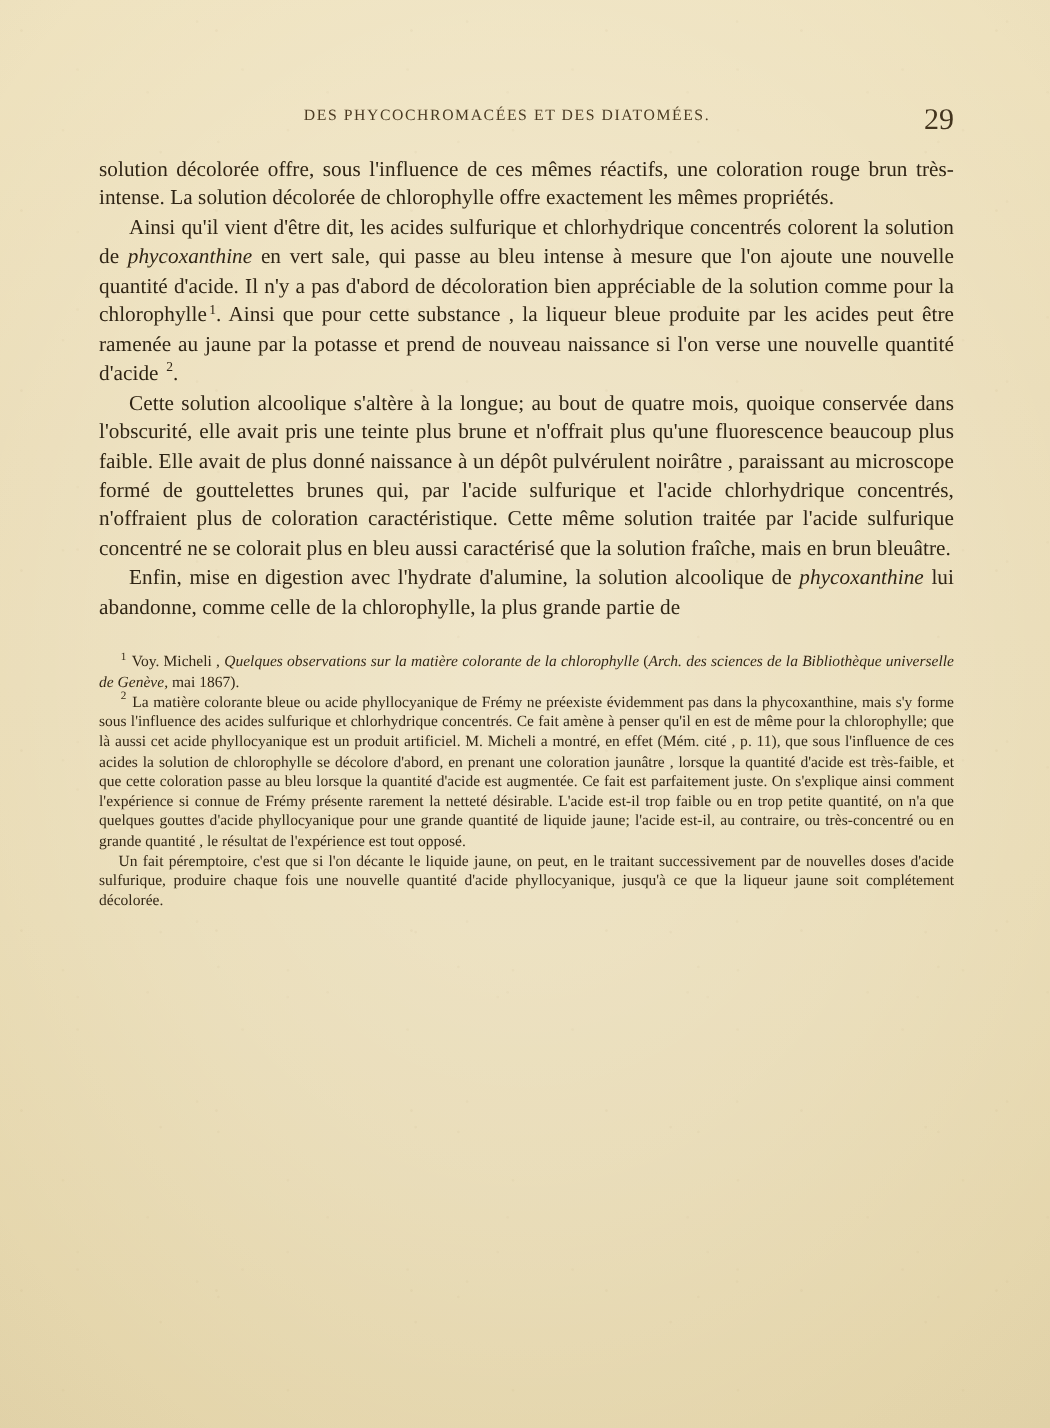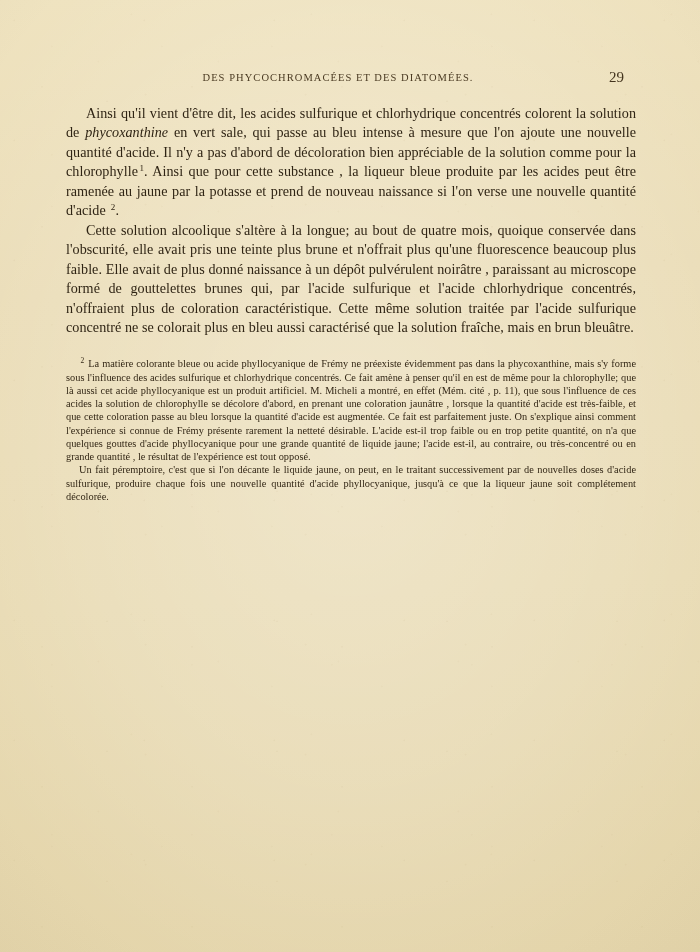--- a/index.html
+++ b/index.html
@@ -68,23 +68,23 @@
     text-align: center;
     font-size: 10.5px;
     letter-spacing: 1.05px;
     color: #4a3a22;
     text-transform: uppercase;
     padding-right: 26px;
     font-variant: small-caps;
   }
   .runhead-page {
     position: absolute;
-    right: 12px;
+    right: 0;
     top: -3px;
-    font-size: 15px;
+    font-size: 20px;
     color: #43341e;
   }
 
   
   .body-text p {
     margin: 0;
     font-size: 14.15px;
     line-height: 19.45px;
     text-align: justify;
     text-align-last: left;
@@ -134,32 +134,35 @@
 
   <div class="content">
 
     <div class="runhead">
       <div class="runhead-title">Des phycochromacées et des diatomées.</div>
       <div class="runhead-page">29</div>
     </div>
 
     <div class="body-text">
 
+      <p class="first"><span>solution décolorée offre, sous l'influence de ces mêmes réactifs, une coloration rouge brun très-intense. La solution décolorée de chlorophylle offre exactement les mêmes propriétés.</span></p>
 
       <p><span>Ainsi qu'il vient d'être dit, les acides sulfurique et chlorhydrique concentrés colorent la solution de </span><i>phycoxanthine</i><span> en vert sale, qui passe au bleu intense à mesure que l'on ajoute une nouvelle quantité d'acide. Il n'y a pas d'abord de décoloration bien appréciable de la solution comme pour la chlorophylle</span><sup>1</sup><span>. Ainsi que pour cette substance , la liqueur bleue produite par les acides peut être ramenée au jaune par la potasse et prend de nouveau naissance si l'on verse une nouvelle quantité d'acide </span><sup>2</sup><span>.</span></p>
 
       <p><span>Cette solution alcoolique s'altère à la longue; au bout de quatre mois, quoique conservée dans l'obscurité, elle avait pris une teinte plus brune et n'offrait plus qu'une fluorescence beaucoup plus faible. Elle avait de plus donné naissance à un dépôt pulvérulent noirâtre , paraissant au microscope formé de gouttelettes brunes qui, par l'acide sulfurique et l'acide chlorhydrique concentrés, n'offraient plus de coloration caractéristique. Cette même solution traitée par l'acide sulfurique concentré ne se colorait plus en bleu aussi caractérisé que la solution fraîche, mais en brun bleuâtre.</span></p>
 
 
 
+      <p><span>Enfin, mise en digestion avec l'hydrate d'alumine, la solution alcoolique de </span><i>phycoxanthine</i><span> lui abandonne, comme celle de la chlorophylle, la plus grande partie de</span></p>
 
     </div>
 
     <div class="footnotes">
 
+      <p><sup>1</sup><span> Voy. Micheli , </span><i>Quelques observations sur la matière colorante de la  chlorophylle</i><span> (</span><i>Arch. des sciences de la Bibliothèque universelle de Genève</i><span>, mai 1867).</span></p>
 
       <p><sup>2</sup><span> La matière colorante bleue ou acide phyllocyanique de Frémy ne préexiste évidemment pas dans la phycoxanthine, mais s'y forme sous l'influence des acides sulfurique et chlorhydrique concentrés. Ce fait amène à penser qu'il en est de même pour la chlorophylle; que là aussi cet acide phyllocyanique est un produit artificiel. M. Micheli a montré, en effet (Mém. cité , p. 11), que sous l'influence de ces acides la solution de chlorophylle se décolore d'abord, en prenant une coloration jaunâtre , lorsque la quantité d'acide est très-faible, et que cette coloration passe au bleu lorsque la quantité d'acide est augmentée. Ce fait est parfaitement juste. On s'explique ainsi comment l'expérience si connue de Frémy présente rarement la netteté désirable. L'acide est-il trop faible ou en trop petite quantité, on n'a que quelques gouttes d'acide phyllocyanique pour une grande quantité de liquide jaune; l'acide est-il, au contraire, ou très-concentré ou en grande quantité , le résultat de l'expérience est tout opposé.</span></p>
 
       <p><span>Un fait péremptoire, c'est que si l'on décante le liquide jaune, on peut, en le traitant successivement par de nouvelles doses d'acide sulfurique, produire chaque fois une nouvelle quantité d'acide phyllocyanique, jusqu'à ce que la liqueur jaune soit complétement décolorée.</span></p>
 
 
     </div>
 
   </div>
 </div>

